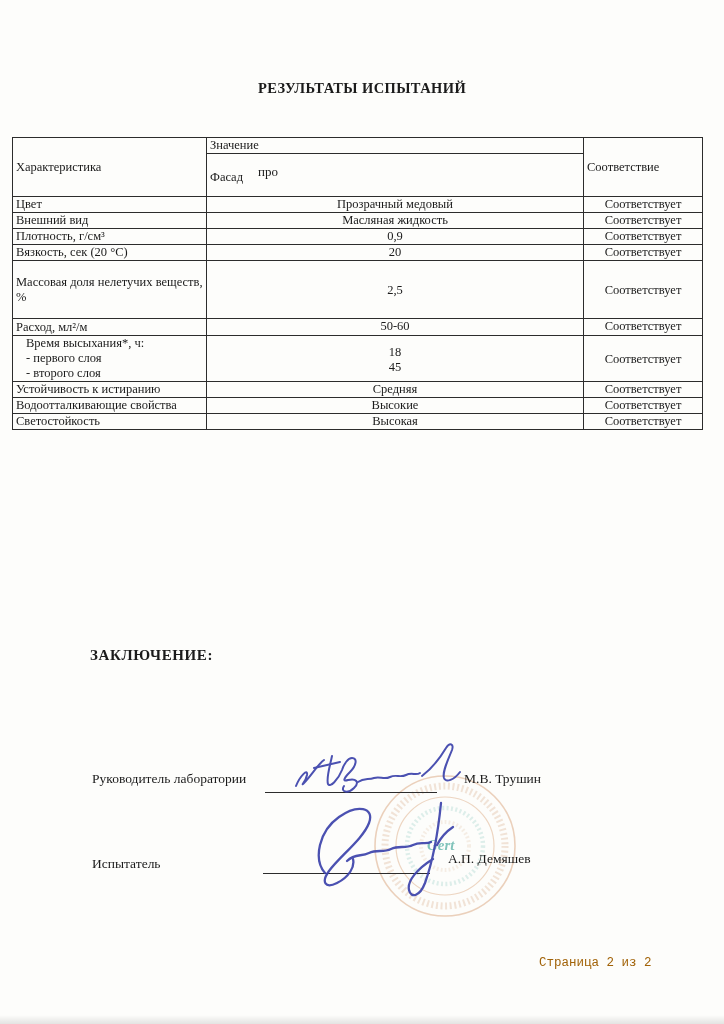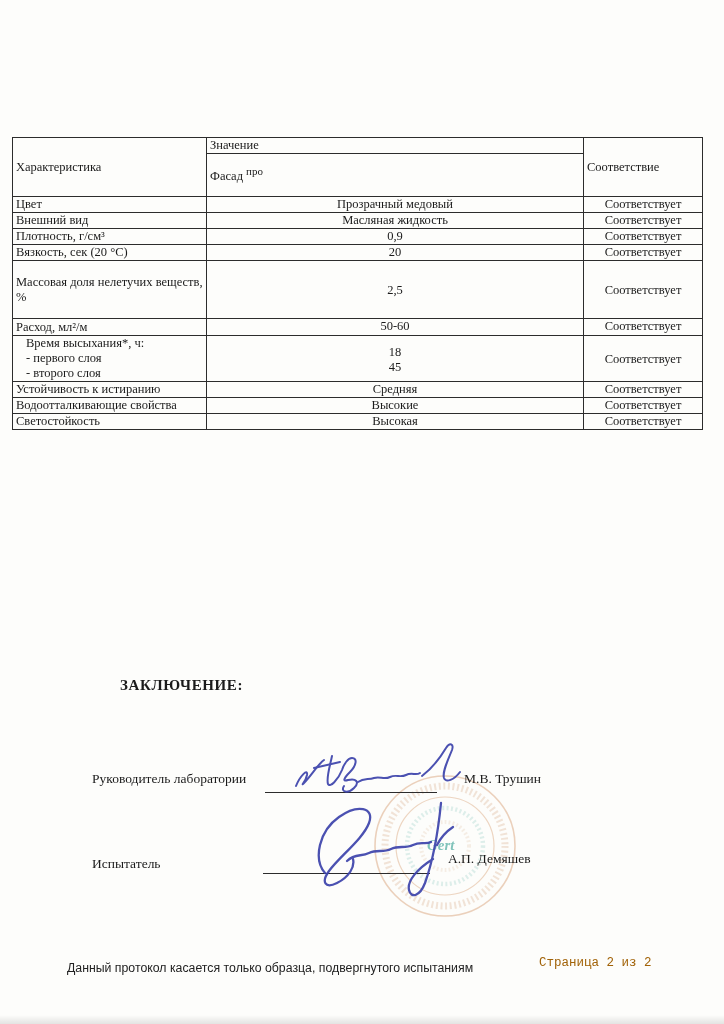--- a/index.html
+++ b/index.html
@@ -15,48 +15,49 @@
   table.results{
     position:absolute;left:12px;top:137px;width:690px;
     border-collapse:collapse;table-layout:fixed;
   }
   table.results th, table.results td{
     border:1px solid #2c2c2c;font-size:12.5px;padding:0 3px;overflow:hidden;
   }
   table.results th{font-weight:normal;text-align:left;vertical-align:middle;}
   .h-vg{height:13px;}
   .h-prod{height:42px;}
-  .h-prod sup{font-size:11px;margin-left:3px;}
+  .h-prod sup{font-size:13px;margin-left:15px;}
   td.c{text-align:left;vertical-align:bottom;padding-left:5px;line-height:15px;}
   td.v{text-align:center;vertical-align:top;line-height:14px;margin-top:22px;}
   td.s{text-align:center;vertical-align:top;font-size:12px;line-height:14px;}
   tr.r-sm{height:16px;}
   tr.r-mass{height:58px;}
   tr.r-mass td.c, tr.r-mass td.v, tr.r-mass td.s{vertical-align:middle;}
   tr.r-flow{height:17px;}
   tr.r-dry{height:45px;}
   tr.r-dry td.c{vertical-align:middle;padding-left:13px;}
   tr.r-dry td.v{vertical-align:top;padding-top:9px;line-height:15px;}
   tr.r-dry td.s{vertical-align:middle;}
-  .concl-h{position:absolute;left:90px;top:677px;font-weight:bold;font-size:15px;letter-spacing:.6px;margin-left:30px;}
+  .concl-h{position:absolute;left:90px;top:647px;font-weight:bold;font-size:15px;letter-spacing:.6px;}
   .concl-t{position:absolute;left:70px;top:700px;font-size:13.8px;}
   .sig-role{position:absolute;left:92px;font-size:13.5px;}
   .sig-name{position:absolute;font-size:13.5px;}
   .sig-line{position:absolute;border-top:1.4px solid #2c2c2c;height:0;}
   .svg-abs{position:absolute;}
   .footer-note{position:absolute;left:67px;top:961px;font-family:"Liberation Sans","DejaVu Sans",sans-serif;font-size:12.3px;color:#222;}
   .footer-page{position:absolute;left:539px;top:956px;font-family:Liberation Mono, monospace;font-size:12.5px;color:#a16207;}
   .scan-edge{position:absolute;left:0;bottom:0;width:724px;height:9px;
     background:linear-gradient(to bottom,rgba(0,0,0,0),rgba(0,0,0,.10));}
 </style>
 </head>
 <body>
 
 <div class="page">
 
+  <div class="doc-title">РЕЗУЛЬТАТЫ ИСПЫТАНИЙ</div>
 
   <table class="results">
     <colgroup>
         <col style="width:194px">
         <col style="width:377px">
         <col style="width:119px">
       </colgroup>
     <thead>
       <tr>
         <th rowspan="2">Характеристика</th>
@@ -157,17 +158,16 @@
   <div class="sig-name" style="left:448px;top:851px;">А.П. Демяшев</div>
   <svg class="svg-abs" style="left:295px;top:795px;" width="200" height="110" viewBox="0 0 200 110">
     <g fill="none" stroke="#3c43ab" stroke-width="2.3" stroke-linecap="round" stroke-linejoin="round" opacity="0.92">
       <path d="M30,78 C18,64 24,36 44,22 C62,9 80,12 74,28 C68,44 44,62 34,76 C26,87 30,94 42,88 C54,82 60,72 58,64"></path>
       <path d="M52,66 C60,58 66,62 74,58 C82,54 88,58 96,54 C104,50 110,54 118,50 C126,46 130,50 136,47"></path>
       <path d="M146,8 C144,28 140,60 130,88 C125,101 116,104 114,95 C112,86 122,74 138,64"></path>
       <path d="M142,50 C146,42 152,36 158,32"></path>
     </g>
   </svg>
 
-  <div class="footer-note">Данный протокол касается только образца, подвергнутого испытаниям</div>
   <div class="footer-page">Страница 2 из 2</div>
 
   <div class="scan-edge"></div>
 </div>
 
 </body></html>

